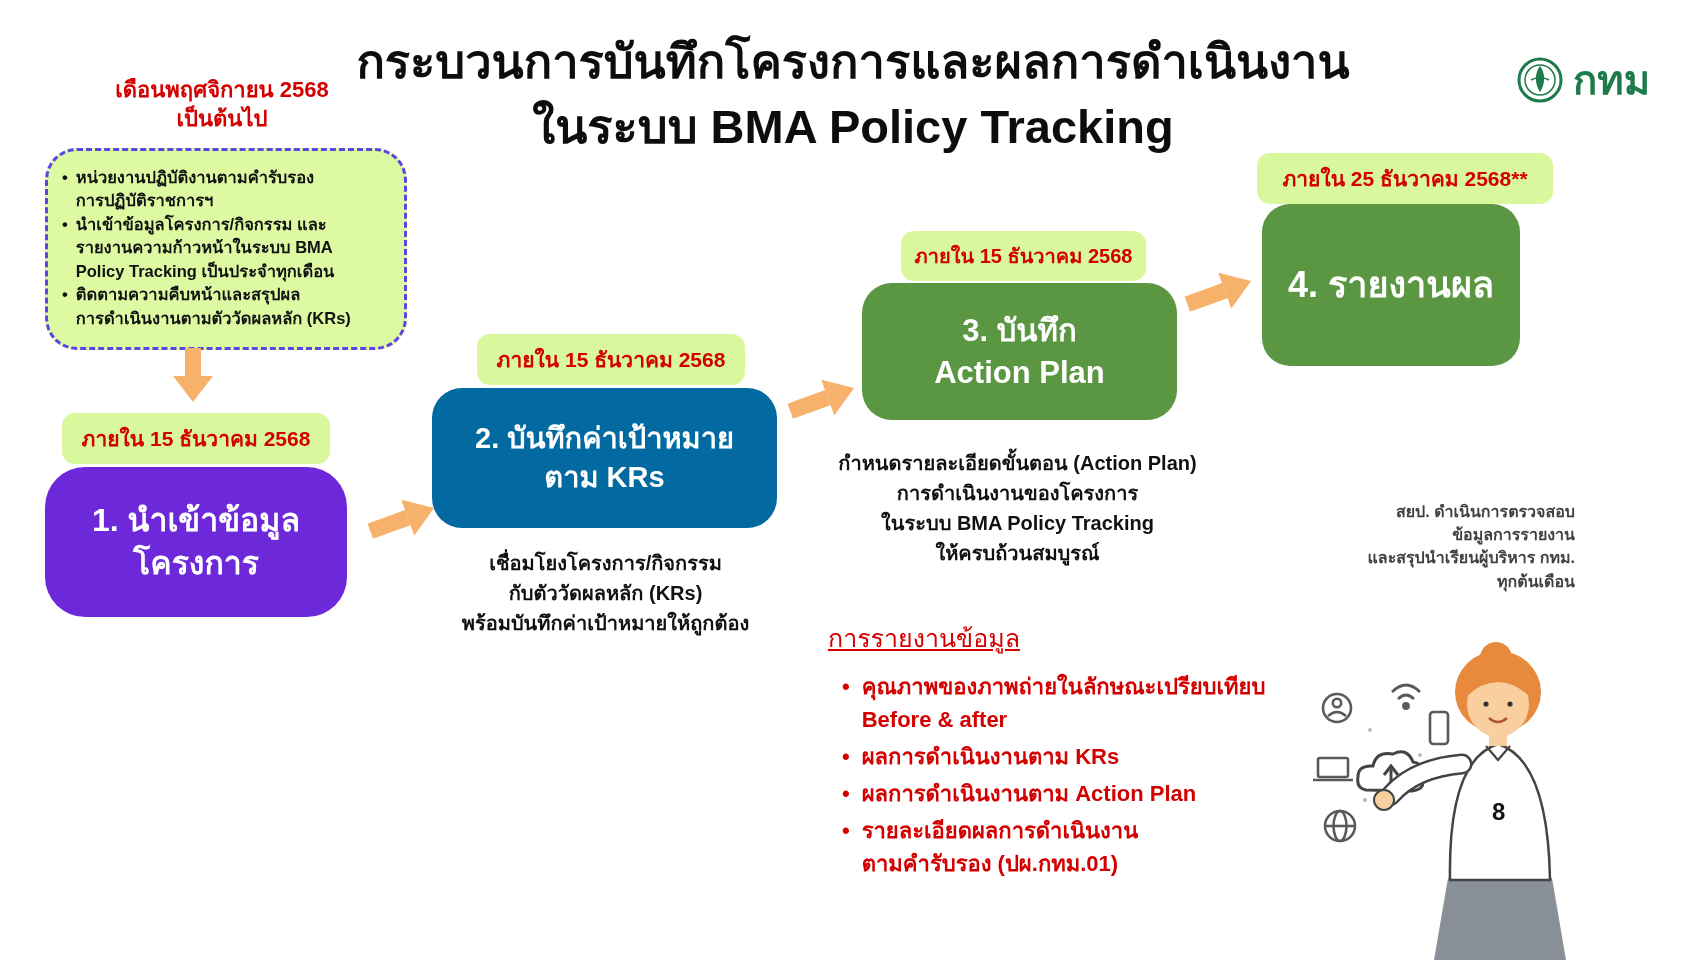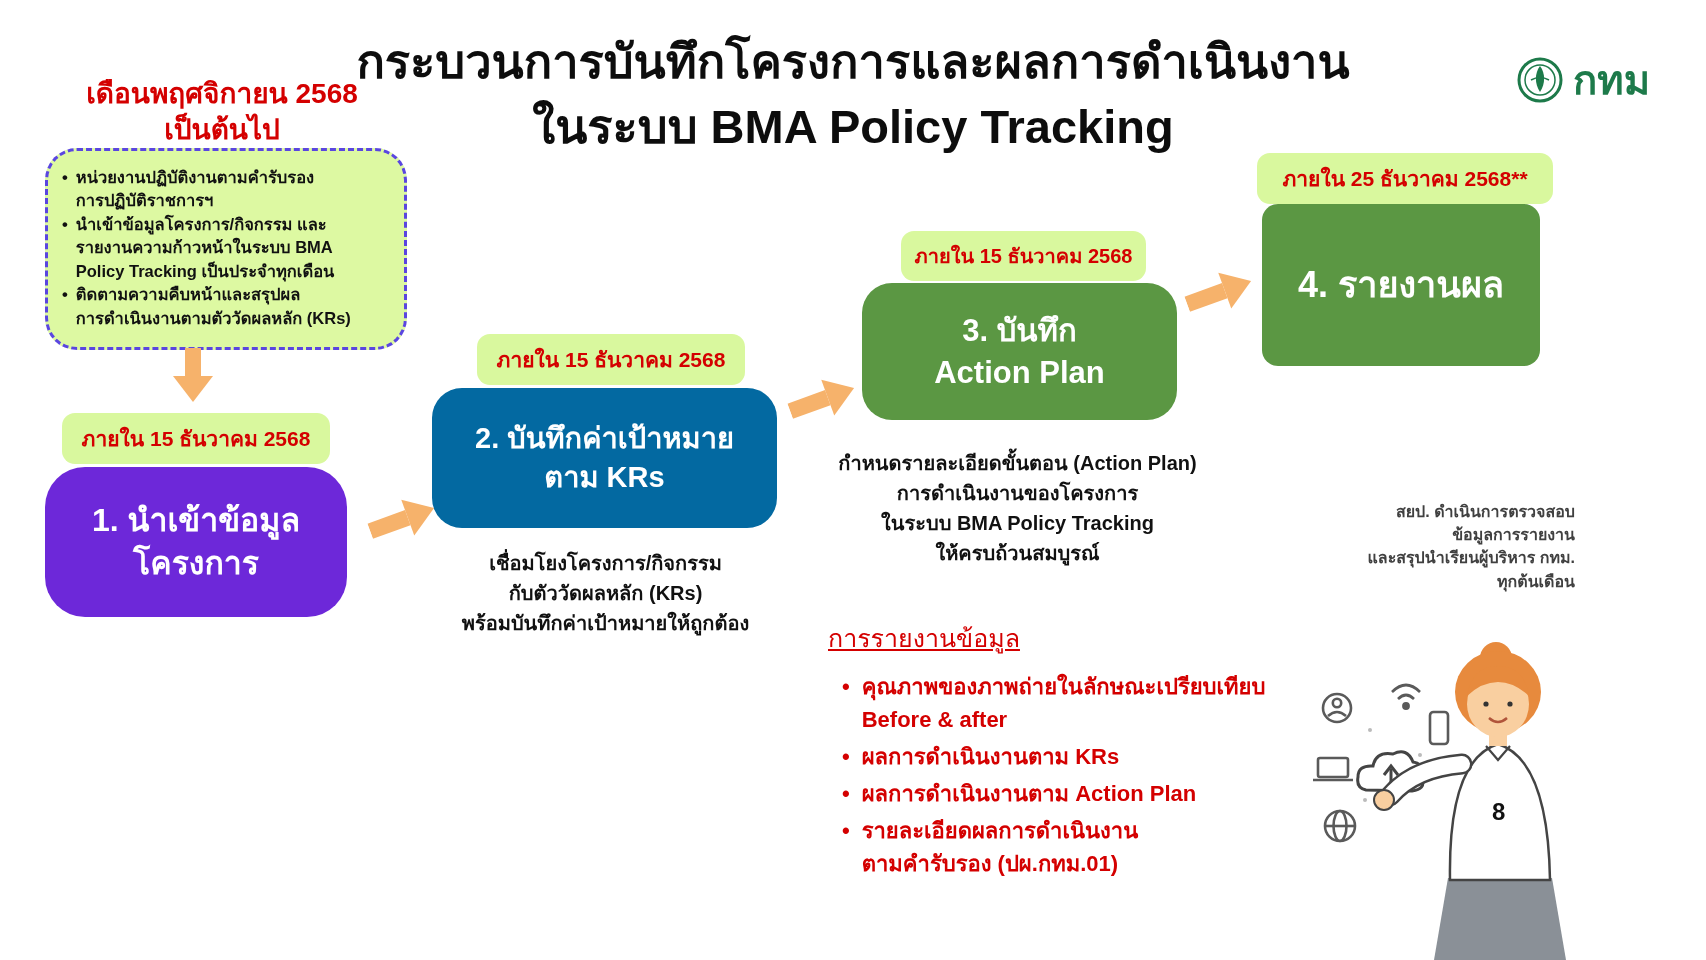--- a/index.html
+++ b/index.html
@@ -14,21 +14,21 @@
   .title {
     position:absolute; top:30px; left:0; width:1706px;
     text-align:center; font-weight:bold; font-size:47px; line-height:1.38; color:#0d0d0d;
   }
 
   .logo { position:absolute; top:48px; right:56px; display:flex; align-items:center; gap:10px; }
   .logo-text { color:#1d7a4a; font-size:40px; font-weight:bold; }
 
   .date-note {
     position:absolute; left:72px; top:76px; width:300px; text-align:center;
-    color:#d40000; font-weight:bold; font-size:28px; line-height:1.3; white-space:pre-line;
+    color:#d40000; font-weight:bold; font-size:22px; line-height:1.3; white-space:pre-line;
   }
 
   .intro-box {
     position:absolute; left:45px; top:148px; width:362px; height:202px;
     background:#ddf9a2; border:3px dashed #5a46e0; border-radius:32px;
     padding:15px 14px 10px 14px;
   }
   .intro-bullet { display:flex; gap:8px; font-size:16.5px; font-weight:bold; line-height:1.42; }
   .intro-bullet .dot { flex:0 0 auto; }
   .bullet-text { white-space:pre-line; }
@@ -49,21 +49,21 @@
   #badge4 { left:1257px; top:153px; width:296px; }
 
   .step-box {
     position:absolute; color:#ffffff; font-weight:bold; text-align:center;
     display:flex; align-items:center; justify-content:center;
   }
   .step-title { white-space:pre-line; line-height:1.35; }
   #step1-box { left:45px;   top:467px; width:302px; height:150px; background:#6d28d9; border-radius:40px; font-size:32px; }
   #step2-box { left:432px;  top:388px; width:345px; height:140px; background:#0369a1; border-radius:30px; font-size:29px; }
   #step3-box { left:862px;  top:283px; width:315px; height:137px; background:#5b9743; border-radius:30px; font-size:31px; }
-  #step4-box { left:1262px; top:204px; width:278px; height:162px; background:#5b9743; border-radius:16px; font-size:36px; }
+  #step4-box { left:1262px; top:204px; width:258px; height:162px; background:#5b9743; border-radius:28px; font-size:36px; }
 
   .step-desc {
     position:absolute; text-align:center; font-weight:bold; color:#111;
     white-space:pre-line; line-height:1.5;
   }
   #step1-desc { left:10px;   top:640px; width:370px; font-size:21px; }
   #step2-desc { left:408px;  top:548px; width:395px; font-size:20px; }
   #step3-desc { left:815px;  top:448px; width:405px; font-size:20px; }
   #step4-desc { left:1222px; top:374px; width:370px; font-size:20px; line-height:1.45; }
 

